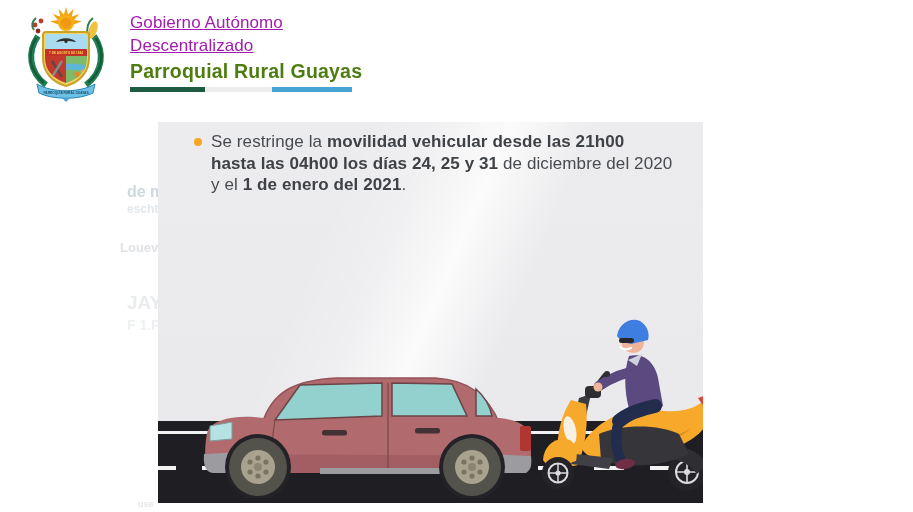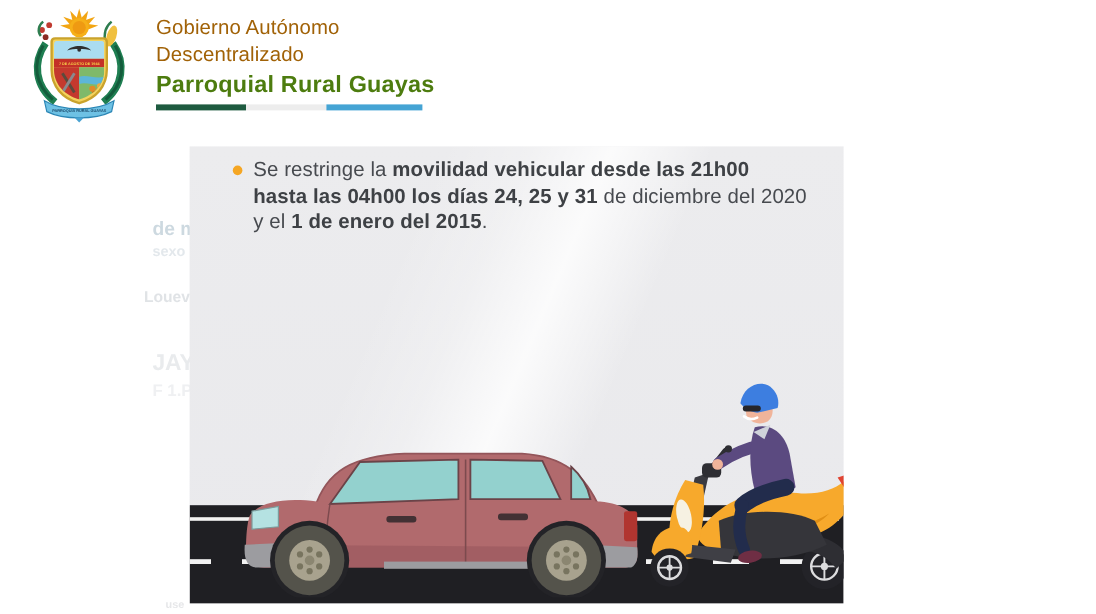--- a/index.html
+++ b/index.html
@@ -4,21 +4,21 @@
 <style>
   html,body{margin:0;padding:0;}
   body{
     width:913px;height:512px;position:relative;overflow:hidden;
     background:#ffffff;
     font-family:"Liberation Sans", sans-serif;
   }
   
   .emblem{position:absolute;left:22px;top:5px;width:88px;height:98px;}
   .org-block{position:absolute;left:130px;top:11px;}
-  .org-line{font-size:17px;line-height:23px;color:#a16207;letter-spacing:.1px;}
+  .org-line{font-size:17px;line-height:23px;color:#a21caf;letter-spacing:.1px;text-decoration:underline;}
   .org-name{font-size:19.5px;line-height:24px;font-weight:bold;color:#4d7c0f;margin-top:2px;letter-spacing:.2px;}
   .tri-bar{display:flex;width:222px;height:5px;margin-top:4px;}
   .tri-bar .seg1{width:34%;background:#1e5b40;}
   .tri-bar .seg2{width:30%;background:#ededed;}
   .tri-bar .seg3{width:36%;background:#45a4d4;}
   
   .wm{position:absolute;font-weight:bold;white-space:nowrap;}
   .wm1{left:127px;top:183px;font-size:16px;color:#cdd9e0;}
   .wm2{left:127px;top:202px;font-size:12px;color:#e3e8ec;}
   .wm3{left:120px;top:240px;font-size:13px;color:#e0e3e6;}
@@ -121,35 +121,35 @@
   <div class="org-line">Descentralizado</div>
   <div class="org-name">Parroquial Rural Guayas</div>
   <div class="tri-bar">
     <span class="seg1"></span>
     <span class="seg2"></span>
     <span class="seg3"></span>
   </div>
 </div>
 
 <span class="wm wm1">de m</span>
-<span class="wm wm2">sexo</span>
+<span class="wm wm2">escht</span>
 <span class="wm wm3">Louev</span>
 <span class="wm wm4">JAYA</span>
 <span class="wm wm5">F 1.PE</span>
 <span class="wm wm6">use</span>
 
 <div class="card">
 
   <div class="bullets">
     <div class="bullet-item">
       <span class="dot"></span>
       <div class="bullet-text">
           <div><span>Se restringe la </span><b>movilidad vehicular desde las 21h00</b></div>
           <div><b>hasta las 04h00 los días 24, 25 y 31</b><span> de diciembre del 2020</span></div>
-          <div><span>y el </span><b>1 de enero del 2015</b><span>.</span></div>
+          <div><span>y el </span><b>1 de enero del 2021</b><span>.</span></div>
         </div>
     </div>
   </div>
 
   <div class="road">
     <div class="road-line-solid"></div>
     <div class="road-line-dashed"></div>
   </div>
 
   <svg class="car-svg" width="330" height="128" viewBox="0 0 330 128">

